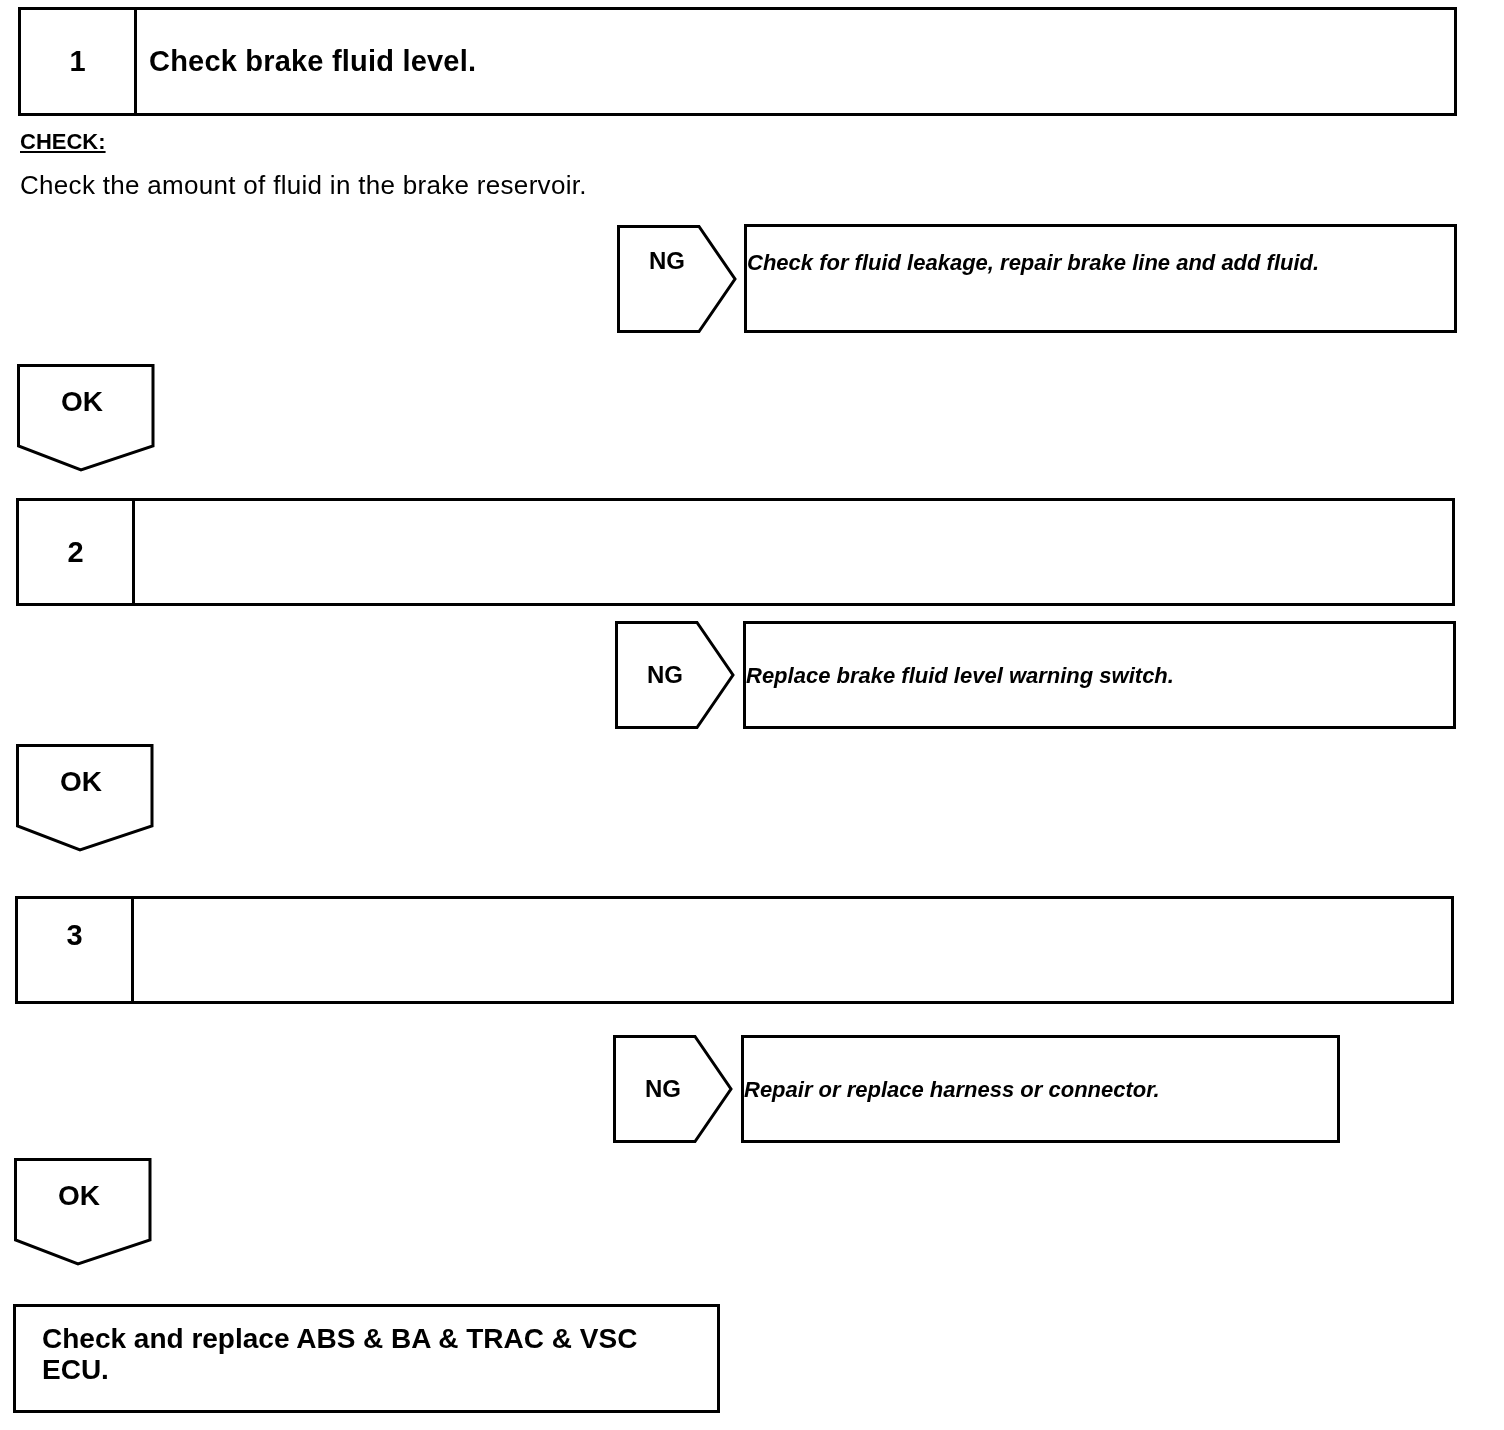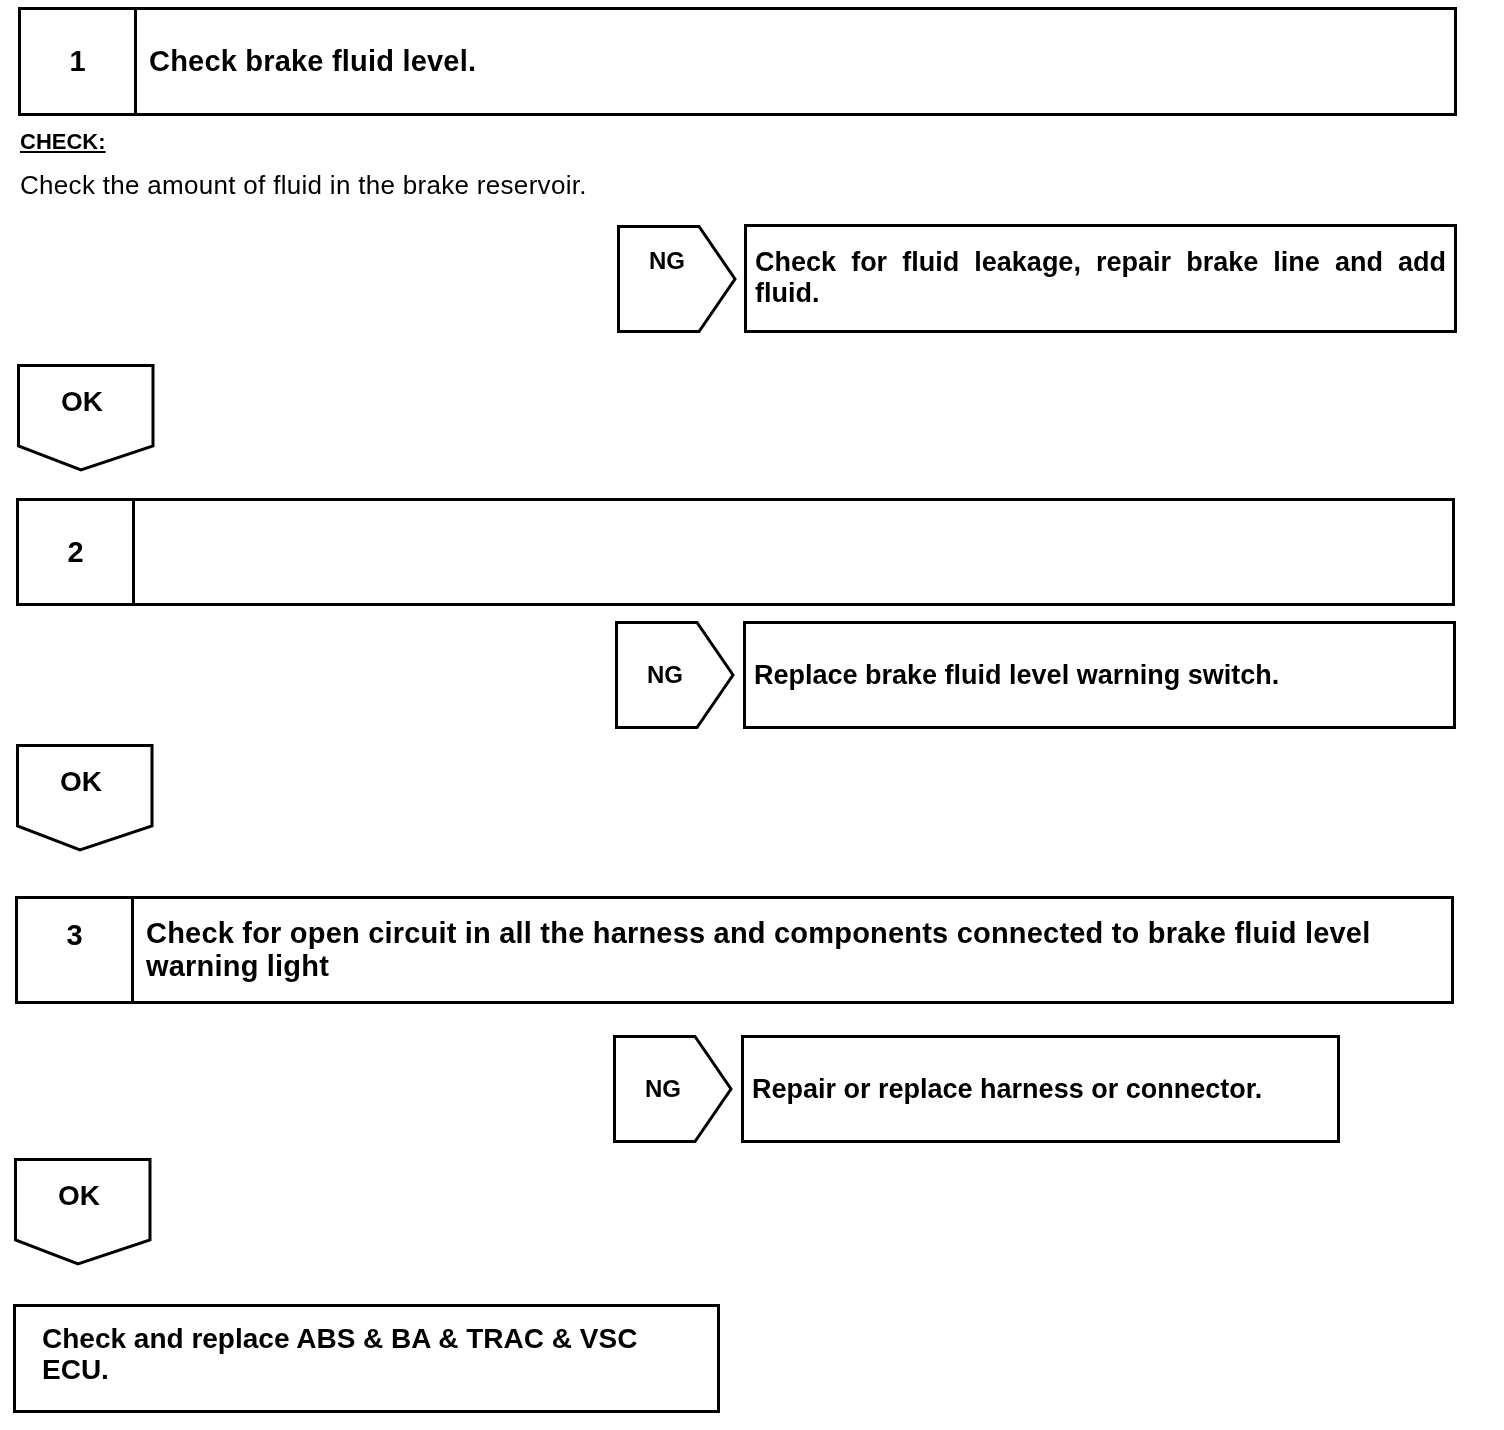--- a/index.html
+++ b/index.html
@@ -15,21 +15,21 @@
                   font-weight: bold; font-size: 29px; line-height: 33px; letter-spacing: 0.2px; }
     .step-title.top { align-items: flex-start; padding-top: 18px; }
     .check-label { font-weight: bold; font-size: 22px; text-decoration: underline; }
     .check-text { font-size: 26px; letter-spacing: 0.3px; }
     .ng-shape { width: 122px; height: 108px; }
     .ng-shape svg { position: absolute; left: 0; top: 0; }
     .ng-label { position: absolute; left: 32px; top: 0; height: 100%; display: flex;
                 align-items: center; font-weight: bold; font-size: 24px; }
     .ng-label.top { align-items: flex-start; padding-top: 22px; }
     .action-box { border: 3px solid #000; display: flex; align-items: center;
-                  padding: 0 8px; font-weight: bold; font-size: 27px; line-height: 31px; }
+                  padding: 0 0; font-weight: bold; font-size: 22px; line-height: 31px; font-style: italic; }
     .action-box.justify { text-align: justify; text-align-last: left; align-items: flex-start; padding-top: 20px; }
     .ok-shape { width: 140px; height: 110px; }
     .ok-shape svg { position: absolute; left: 0; top: 0; }
     .ok-label { position: absolute; left: 0; width: 130px; top: 22px; text-align: center;
                 font-weight: bold; font-size: 28px; }
     .final-box { border: 3px solid #000; padding: 16px 26px; font-weight: bold;
                  font-size: 28px; line-height: 31px; }
   </style>
 </head>
 <body>
@@ -71,21 +71,20 @@
 
 <div class="abs ok-shape" style="left:16px; top:744px;">
   <svg width="140" height="110">
     <polygon points="1.5,1.5 136,1.5 136,82 64,106 1.5,82" fill="#fff" stroke="#000" stroke-width="3"></polygon>
   </svg>
   <div class="ok-label">OK</div>
 </div>
 
 <div class="abs step-box" style="left:15px; top:896px; width:1439px; height:108px;">
   <div class="step-num top">3</div>
-  <div class="step-title top">Check for open circuit in all the harness and components connected to brake fluid level warning light</div>
 </div>
 
 <div class="abs ng-shape" style="left:613px; top:1035px;">
   <svg width="122" height="108">
     <polygon points="1.5,1.5 82,1.5 118,54 82,106.5 1.5,106.5" fill="#fff" stroke="#000" stroke-width="3"></polygon>
   </svg>
   <div class="ng-label">NG</div>
 </div>
 <div class="abs action-box" style="left:741px; top:1035px; width:599px; height:108px;">Repair or replace harness or connector.</div>
 

